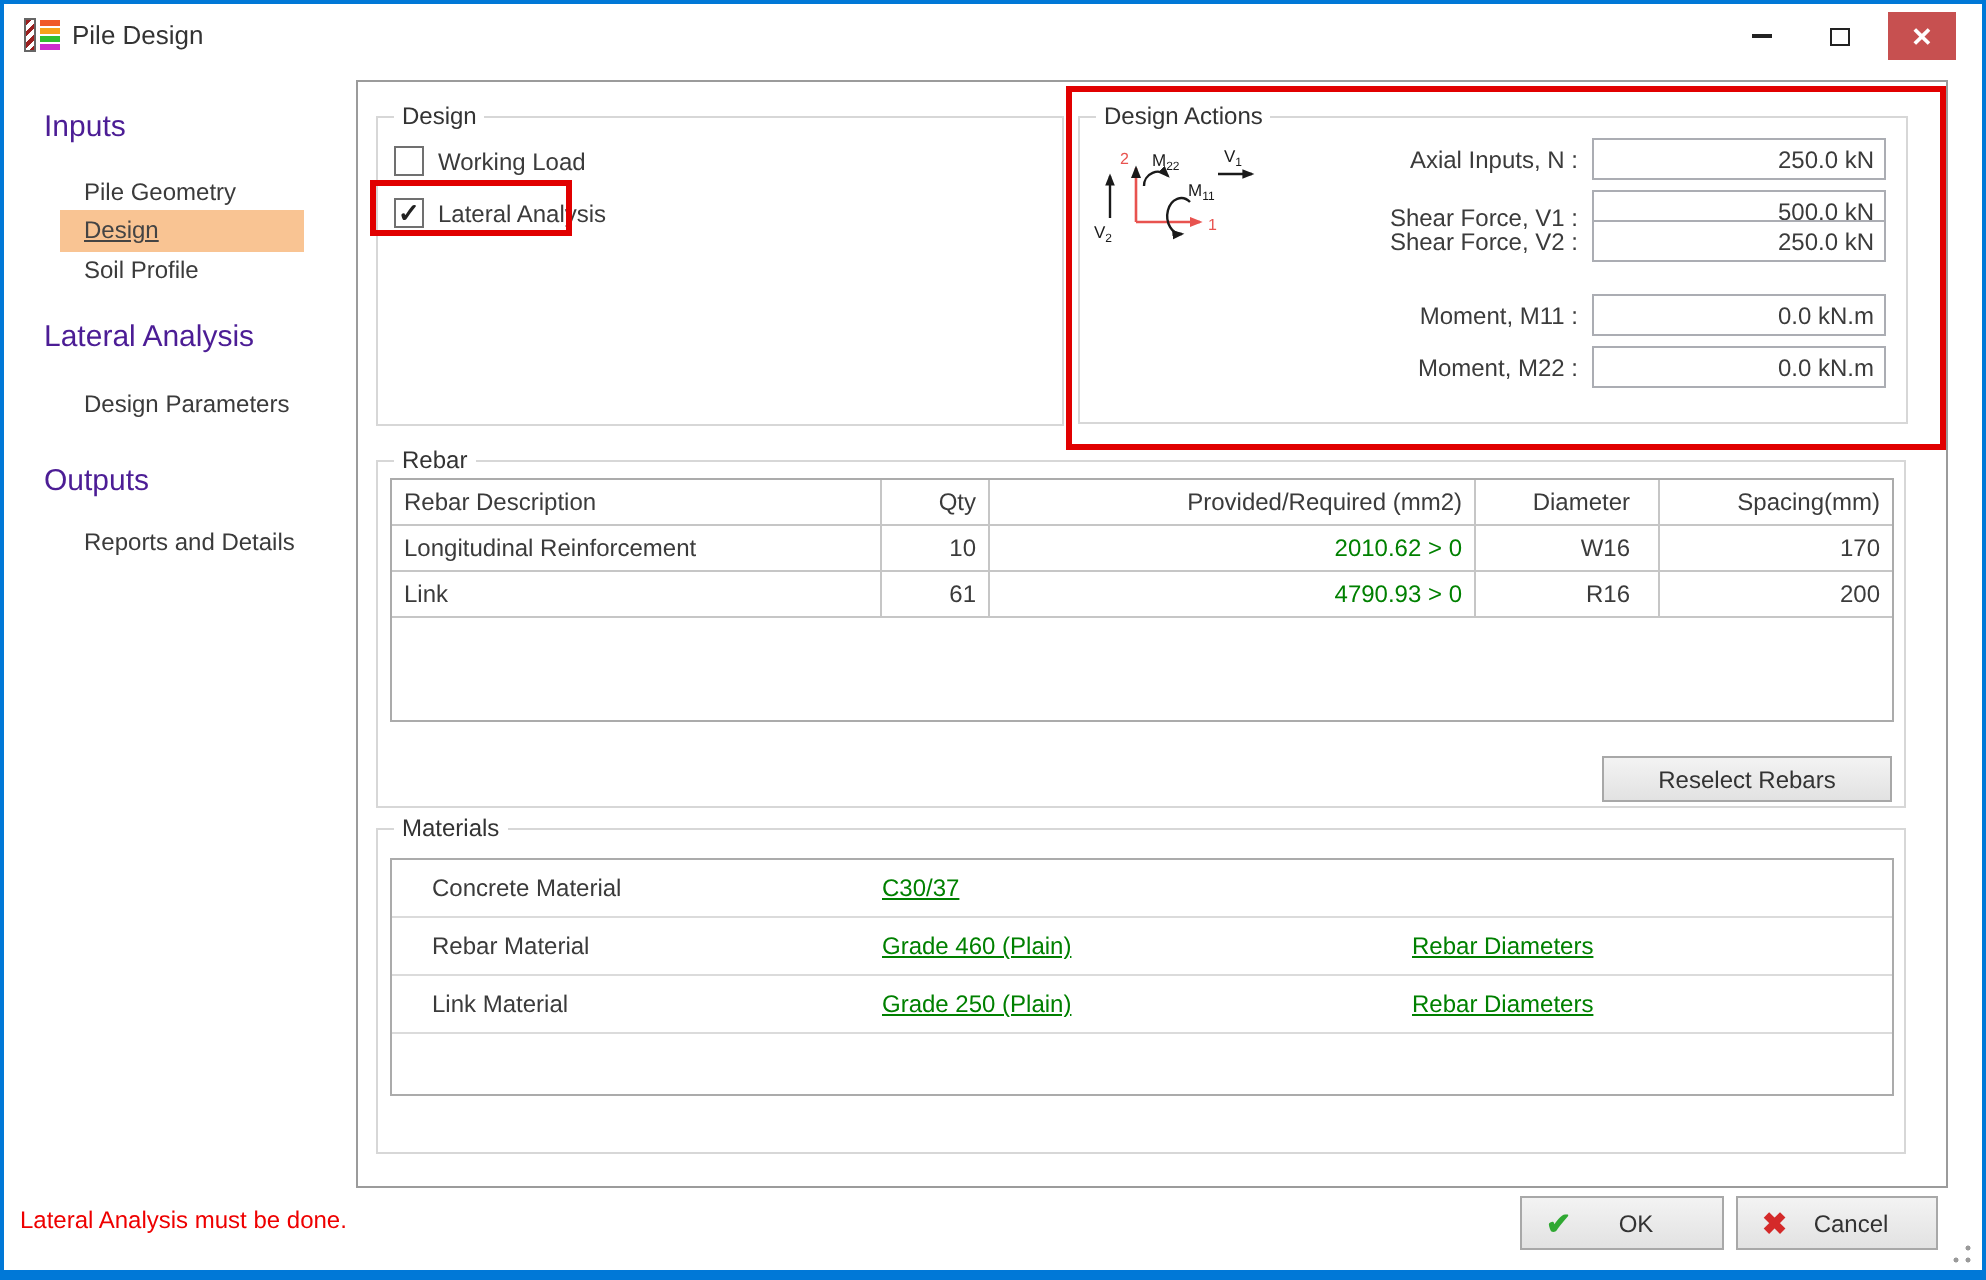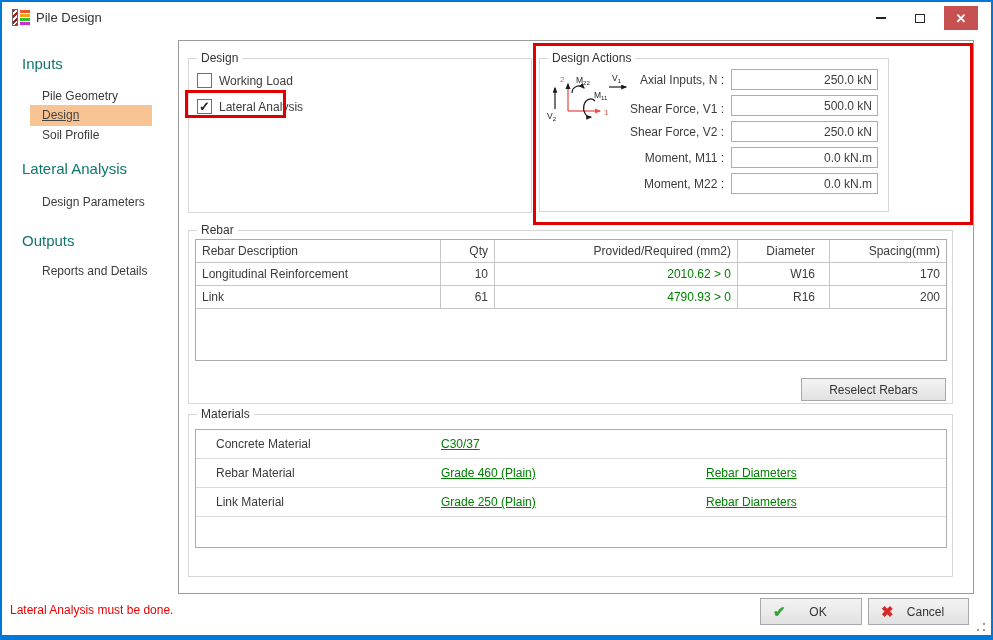--- a/index.html
+++ b/index.html
@@ -24,39 +24,39 @@
   .app-icon .l3{background:#2fbf2f;} .app-icon .l4{background:#cc2fcc;}
   .title-text{position:absolute;left:34px;top:8px;font-size:13px;color:#333;}
   .tb-btns{position:absolute;right:13px;top:4px;display:flex;gap:9px;align-items:center;}
   .tb-btn{width:30px;height:23px;display:flex;align-items:center;justify-content:center;cursor:pointer;}
   .min-glyph{width:10px;height:0;border-bottom:2px solid #222;}
   .max-glyph{width:10px;height:9px;border:1.5px solid #222;background:#fff;}
   .close-btn{width:34px;height:24px;background:var(--close-red);color:#fff;font-size:13px;
       font-weight:bold;display:flex;align-items:center;justify-content:center;cursor:pointer;}
 
   
-  .side-header{position:absolute;left:20px;font-size:15px;color:#0f766e;}
+  .side-header{position:absolute;left:20px;font-size:15px;color:#4c1d95;}
   .side-item{position:absolute;left:40px;font-size:12px;cursor:pointer;}
   .side-item.selected{left:28px;width:122px;height:21px;background:var(--highlight-orange);
       padding:3px 0 0 12px;text-decoration:underline;color:#444;}
 
   
   .main-panel{position:absolute;left:176px;top:38px;width:796px;height:554px;
       border:1px solid #9b9b9b;background:#fff;}
   .groupbox{position:absolute;border:1px solid #d7d7d7;background:#fff;}
   .gb-title{position:absolute;top:-8px;left:8px;background:#fff;padding:0 4px;font-size:12px;color:#333;}
 
   .gb-design{left:186px;top:56px;width:344px;height:155px;}
   .cb-row{position:absolute;left:8px;display:flex;align-items:center;gap:7px;cursor:pointer;}
   .cb-box{width:15px;height:15px;border:1px solid #707070;background:#fff;display:flex;
       align-items:center;justify-content:center;font-size:13px;color:#222;}
   .cb-box.checked::after{content:"✓";font-weight:bold;margin-top:-1px;}
   .cb-label{font-size:12px;}
 
-  .gb-actions{left:537px;top:56px;width:350px;height:154px;}
+  .gb-actions{left:537px;top:56px;width:415px;height:154px;}
   .fa-row{position:absolute;right:10px;display:flex;align-items:center;}
   .fa-label{font-size:12px;margin-right:7px;white-space:nowrap;}
   .fa-box{width:147px;height:21px;border:1px solid #abadb3;background:#fff;font-size:12px;
       display:flex;align-items:center;justify-content:flex-end;padding:0 5px;}
   .axis-svg{position:absolute;left:6px;top:12px;}
 
   .red-annot{position:absolute;border:3px solid var(--annotation-red);pointer-events:none;}
   .annot-1{left:183px;top:88px;width:101px;height:28px;}
   .annot-2{left:531px;top:41px;width:440px;height:182px;}
 
@@ -183,21 +183,21 @@
     </svg>
 
     <div class="fa-row" style="top:10px;">
       <span class="fa-label">Axial Inputs, N :</span>
       <span class="fa-box">250.0 kN</span>
     </div>
     <div class="fa-row" style="top:36px;align-items:flex-end;">
       <span class="fa-label">Shear Force, V1 :</span>
       <span class="fa-box">500.0 kN</span>
     </div>
-    <div class="fa-row" style="top:62px;">
+    <div class="fa-row" style="top:51px;">
       <span class="fa-label">Shear Force, V2 :</span>
       <span class="fa-box">250.0 kN</span>
     </div>
     <div class="fa-row" style="top:88px;">
       <span class="fa-label">Moment, M11 :</span>
       <span class="fa-box">0.0 kN.m</span>
     </div>
     <div class="fa-row" style="top:114px;">
       <span class="fa-label">Moment, M22 :</span>
       <span class="fa-box">0.0 kN.m</span>

